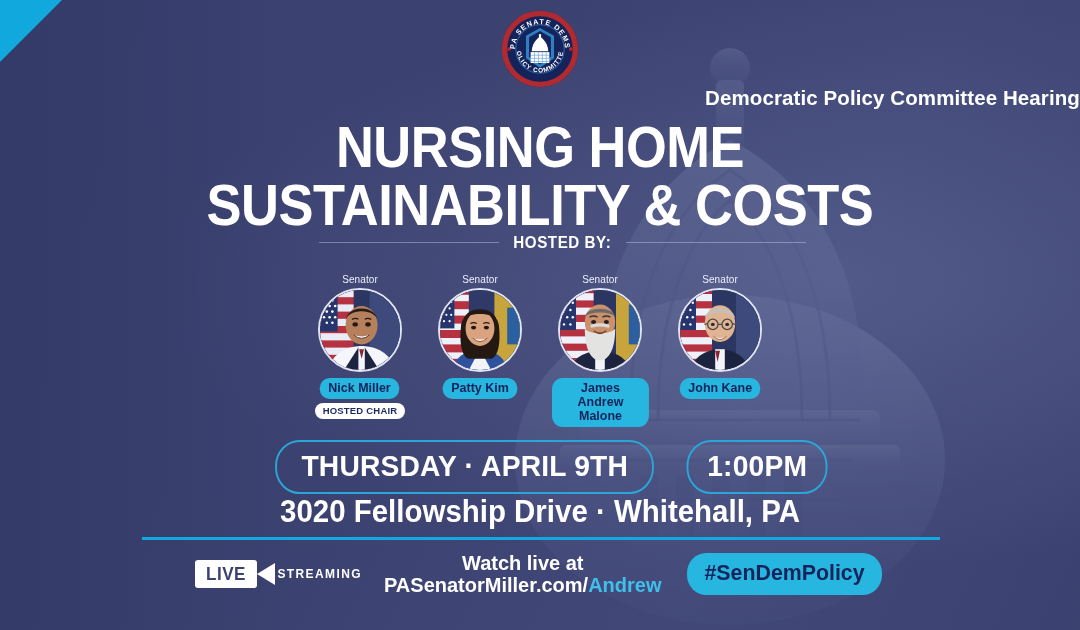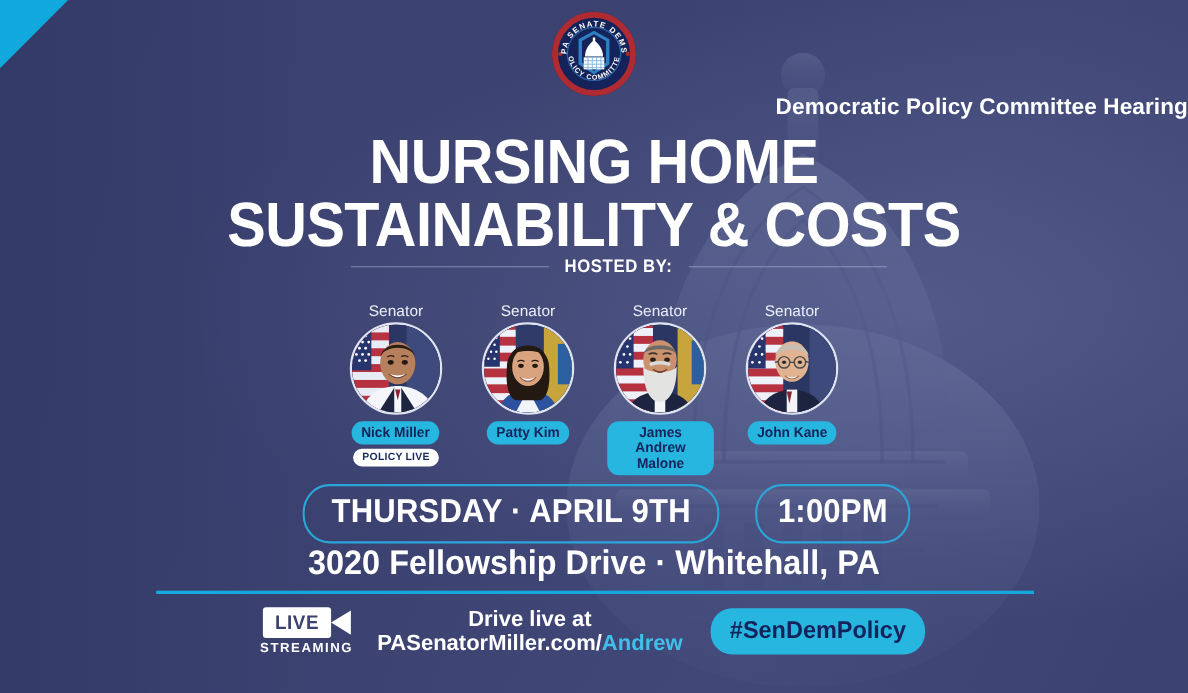--- a/index.html
+++ b/index.html
@@ -96,21 +96,21 @@
     white-space:nowrap;
   }
   
   .senators{
     position:absolute; top:274px; left:0; right:0;
     display:flex; justify-content:center; align-items:flex-start;
     gap:19px; z-index:4;
   }
   .sen{ width:101px; display:flex; flex-direction:column; align-items:center; }
   .sen-role{
-    color:#eceffb; font-size:14px; font-weight:400;
+    color:#eceffb; font-size:10px; font-weight:400;
     margin-bottom:3px; letter-spacing:.1px;
   }
   .avatar{
     width:84px; height:84px; border-radius:50%;
     border:2px solid #dfe4f3;
     overflow:hidden; position:relative;
     background:#2d3556;
   }
   .avatar svg{ position:absolute; inset:0; width:100%; height:100%; }
   .name-pill{
@@ -171,21 +171,21 @@
     position:absolute; left:142px; top:537px;
     width:798px; height:3px;
     background:#14a9de; z-index:4;
   }
   
   .footer{
     position:absolute; top:552px; left:0; right:0;
     display:flex; justify-content:center; align-items:center;
     gap:22px; z-index:4;
   }
-  .live-logo{ display:flex; flex-direction:column; align-items:center; gap:2px; }
+  .live-logo{ display:flex; flex-direction:row; align-items:center; gap:2px; }
   .live-cam{ position:relative; width:80px; height:28px; }
   .live-box{
     position:absolute; left:0; top:0;
     width:62px; height:28px;
     background:#fff; border-radius:3px;
     display:flex; align-items:center; justify-content:center;
   }
   .live-box span{
     color:#3c4270; font-size:18px; font-weight:700;
     letter-spacing:.5px; transform:scaleX(.95);
@@ -347,21 +347,21 @@
           <path d="M32 40 C32 22 72 22 72 40 C72 30 64 23 52 23 C40 23 32 30 32 40 Z" fill="#2a1d16"></path>
           <ellipse cx="44" cy="43" rx="3.4" ry="2.6" fill="#241813"></ellipse>
           <ellipse cx="60" cy="43" rx="3.4" ry="2.6" fill="#241813"></ellipse>
           <path d="M40 37 q4 -3 8 -0.5" stroke="#241813" stroke-width="1.6" fill="none"></path>
           <path d="M56 36.5 q4 -2.5 8 0.5" stroke="#241813" stroke-width="1.6" fill="none"></path>
           <path d="M42 56 q10 9 20 0 q-10 4 -20 0 z" fill="#fff"></path>
           <path d="M42 56 q10 9 20 0" stroke="#5e3a2c" stroke-width="1.2" fill="none"></path>
         </svg>
       </div>
       <div class="name-pill">Nick Miller</div>
-      <div class="chair-pill">POLICY LIVE</div>
+      <div class="chair-pill">HOSTED CHAIR</div>
     </div>
 
     <div class="sen">
       <div class="sen-role">Senator</div>
       <div class="avatar">
         <svg viewBox="0 0 100 100" aria-hidden="true">
           <rect width="100" height="100" fill="#2f3a68"></rect>
           <rect x="0" y="0" width="36" height="100" fill="#b63240"></rect>
           <g fill="#eef1f9">
               <rect x="0" y="6" width="36" height="8"></rect>
@@ -511,20 +511,20 @@
       <div class="live-cam">
         <div class="live-box">
           <span>LIVE</span>
         </div>
         <div class="live-lens"></div>
       </div>
       <div class="live-sub">STREAMING</div>
     </div>
 
     <div class="watch">
-      <div>Drive live at</div>
+      <div>Watch live at</div>
       <div class="l2"><span>PASenatorMiller.com/</span><span class="hl">Andrew</span></div>
     </div>
 
     <div class="hashtag">#SenDemPolicy</div>
   </div>
 
 </div>
 
 </body></html>

